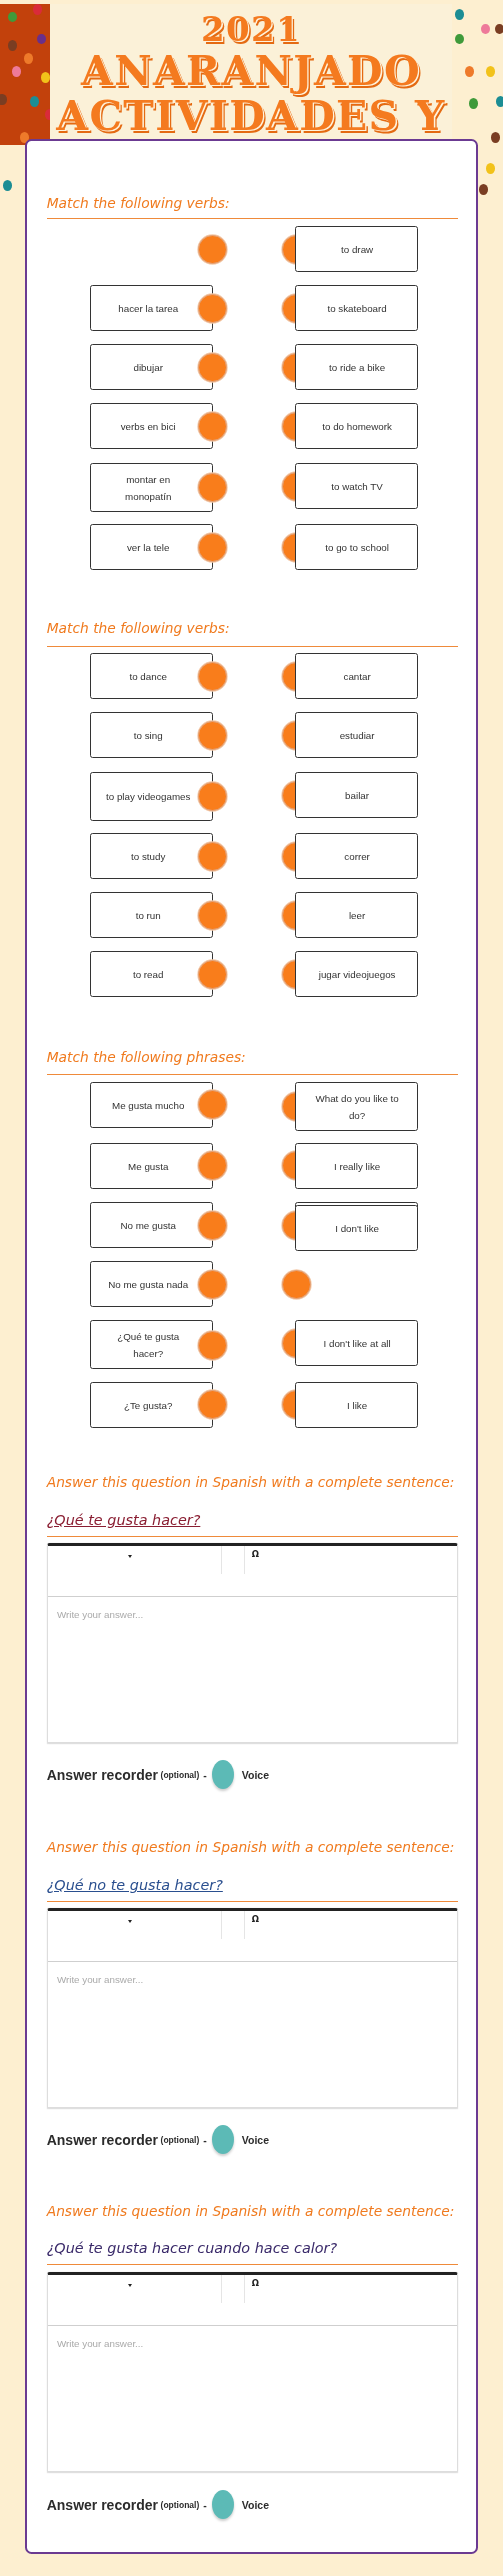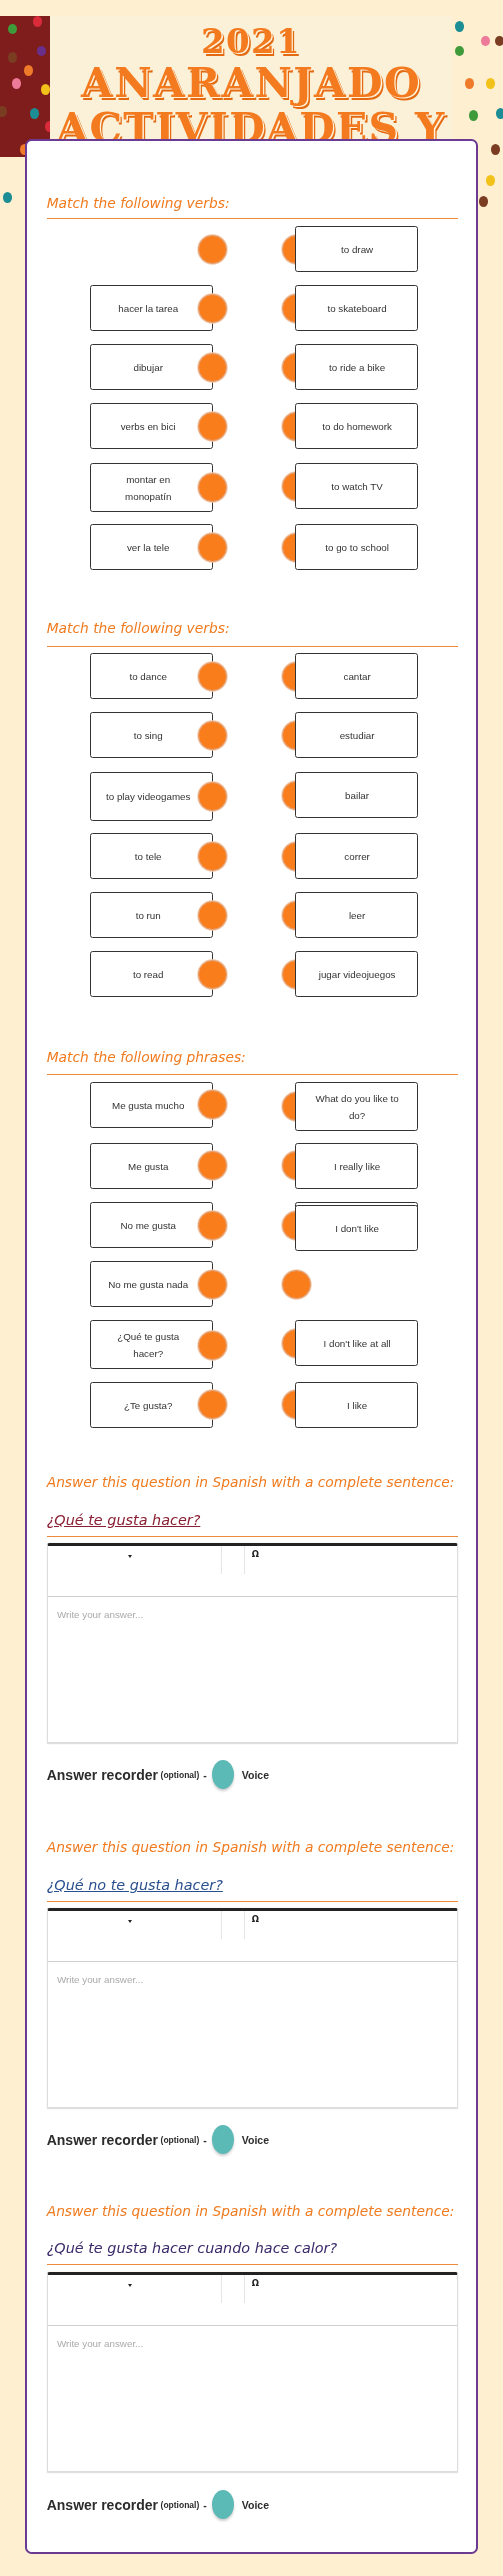--- a/index.html
+++ b/index.html
@@ -4,22 +4,22 @@
 <style>
   * { box-sizing: border-box; margin: 0; padding: 0; }
   html, body { width: 504px; height: 2576px; }
   body {
     position: relative;
     background: #fdefd0;
     font-family: "DejaVu Sans", sans-serif;
     overflow: hidden;
   }
   .banner {
-    position: absolute; left: 0; top: 16px; width: 421px; height: 141px;
-    background: #7f1d1d;
+    position: absolute; left: 0; top: 4px; width: 421px; height: 141px;
+    background: #c2410c;
   }
   .dot { position: absolute; width: 9.2px; height: 10.5px; border-radius: 50%; }
   .title-box {
     position: absolute; left: 50px; top: 0; width: 402px; height: 135px;
     background: #fbf1d8;
     text-align: center;
   }
   .title-line {
     font-family: "DejaVu Serif", serif;
     font-weight: bold;
@@ -220,21 +220,21 @@
   <div class="mbox left" style="top:571px">to sing</div>
   <div class="knob" style="left:171px;top:580px"></div>
   <div class="knob" style="left:255px;top:580px"></div>
   <div class="mbox right" style="top:571px">estudiar</div>
 
   <div class="mbox left" style="top:631px;height:49px">to play videogames</div>
   <div class="knob" style="left:171px;top:641px"></div>
   <div class="knob" style="left:255px;top:640px"></div>
   <div class="mbox right" style="top:631px">bailar</div>
 
-  <div class="mbox left" style="top:692px">to tele</div>
+  <div class="mbox left" style="top:692px">to study</div>
   <div class="knob" style="left:171px;top:701px"></div>
   <div class="knob" style="left:255px;top:701px"></div>
   <div class="mbox right" style="top:692px">correr</div>
 
   <div class="mbox left" style="top:751px">to run</div>
   <div class="knob" style="left:171px;top:760px"></div>
   <div class="knob" style="left:255px;top:760px"></div>
   <div class="mbox right" style="top:751px">leer</div>
 
   <div class="mbox left" style="top:810px">to read</div>

